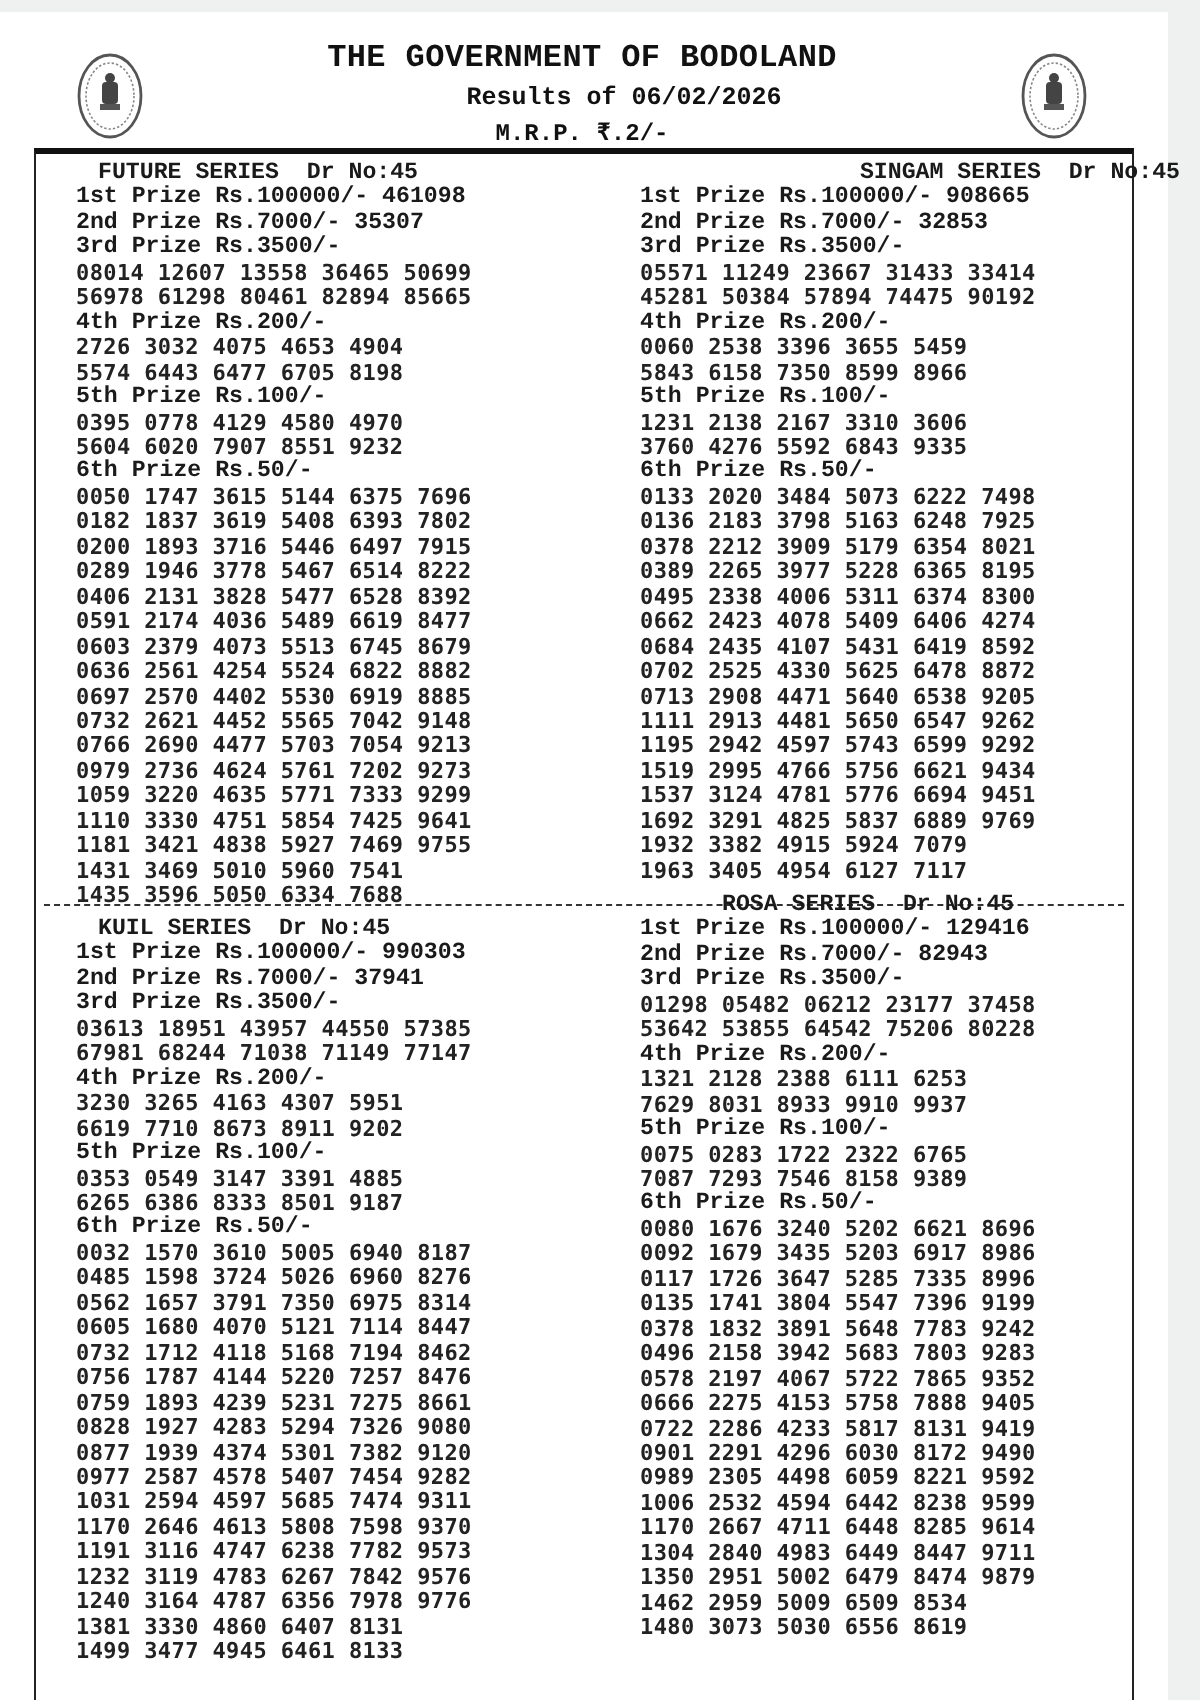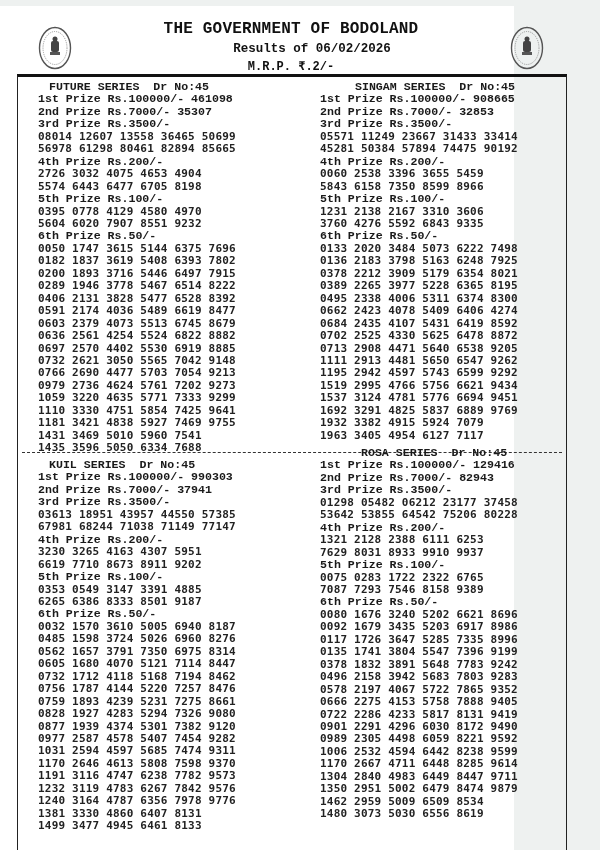--- a/index.html
+++ b/index.html
@@ -4,21 +4,21 @@
   <style>
     html, body { margin: 0; padding: 0; }
     body {
       width: 600px; height: 850px; overflow: hidden;
       background: #eef1f0;
       position: relative;
       font-family: "Liberation Mono", monospace;
       color: #111;
     }
     .page {
-      position: absolute; left: 0; top: 6px; width: 514px; height: 844px;
+      position: absolute; left: 0; top: 6px; width: 584px; height: 844px;
       background: #ffffff;
     }
     .header {
       position: absolute; left: 0; top: 0; width: 582px; height: 72px;
       text-align: center;
     }
     .title {
       position: absolute; left: 0; width: 582px; top: 14px;
       font-family: "Liberation Mono", monospace; font-weight: bold;
       font-size: 16px; letter-spacing: 0.2px;
@@ -62,21 +62,21 @@
       white-space: pre; color: #1a1a1a; margin-left: 11px;
     }
     .block .num {
       font-family: "DejaVu Sans Mono", monospace; font-weight: bold;
       white-space: pre; font-size: 11px; color: #222; letter-spacing: 0.2px;
     }
     .b-future { left: 38px; top: 81px; }
     .b-singam { left: 320px; top: 81px; }
     .b-kuil { left: 38px; top: 459px; }
     .b-rosa { left: 320px; top: 447px; }
-    .indent1 { padding-left: 24px; }
+    .indent1 { padding-left: 24px; text-align: right; }
     .indent2 { padding-left: 30px; }
   </style>
 </head>
 <body>
 
 <div class="page">
   <div class="header">
     <svg class="emblem left" viewBox="0 0 34 44">
       <ellipse cx="17" cy="22" rx="15.5" ry="20.5" fill="none" stroke="#555" stroke-width="1.4"></ellipse>
       <ellipse cx="17" cy="22" rx="12" ry="16.5" fill="none" stroke="#888" stroke-width="0.8" stroke-dasharray="1.2 1"></ellipse>
@@ -116,21 +116,21 @@
   <div class="hdr">6th Prize Rs.50/-</div>
   <div class="num">0050 1747 3615 5144 6375 7696</div>
   <div class="num">0182 1837 3619 5408 6393 7802</div>
   <div class="num">0200 1893 3716 5446 6497 7915</div>
   <div class="num">0289 1946 3778 5467 6514 8222</div>
   <div class="num">0406 2131 3828 5477 6528 8392</div>
   <div class="num">0591 2174 4036 5489 6619 8477</div>
   <div class="num">0603 2379 4073 5513 6745 8679</div>
   <div class="num">0636 2561 4254 5524 6822 8882</div>
   <div class="num">0697 2570 4402 5530 6919 8885</div>
-  <div class="num">0732 2621 3050 5565 7042 9148</div>
+  <div class="num">0732 2621 4452 5565 7042 9148</div>
   <div class="num">0766 2690 4477 5703 7054 9213</div>
   <div class="num">0979 2736 4624 5761 7202 9273</div>
   <div class="num">1059 3220 4635 5771 7333 9299</div>
   <div class="num">1110 3330 4751 5854 7425 9641</div>
   <div class="num">1181 3421 4838 5927 7469 9755</div>
   <div class="num">1431 3469 5010 5960 7541</div>
   <div class="num">1435 3596 5050 6334 7688</div>
 </div>
 
 <div class="block b-singam">

